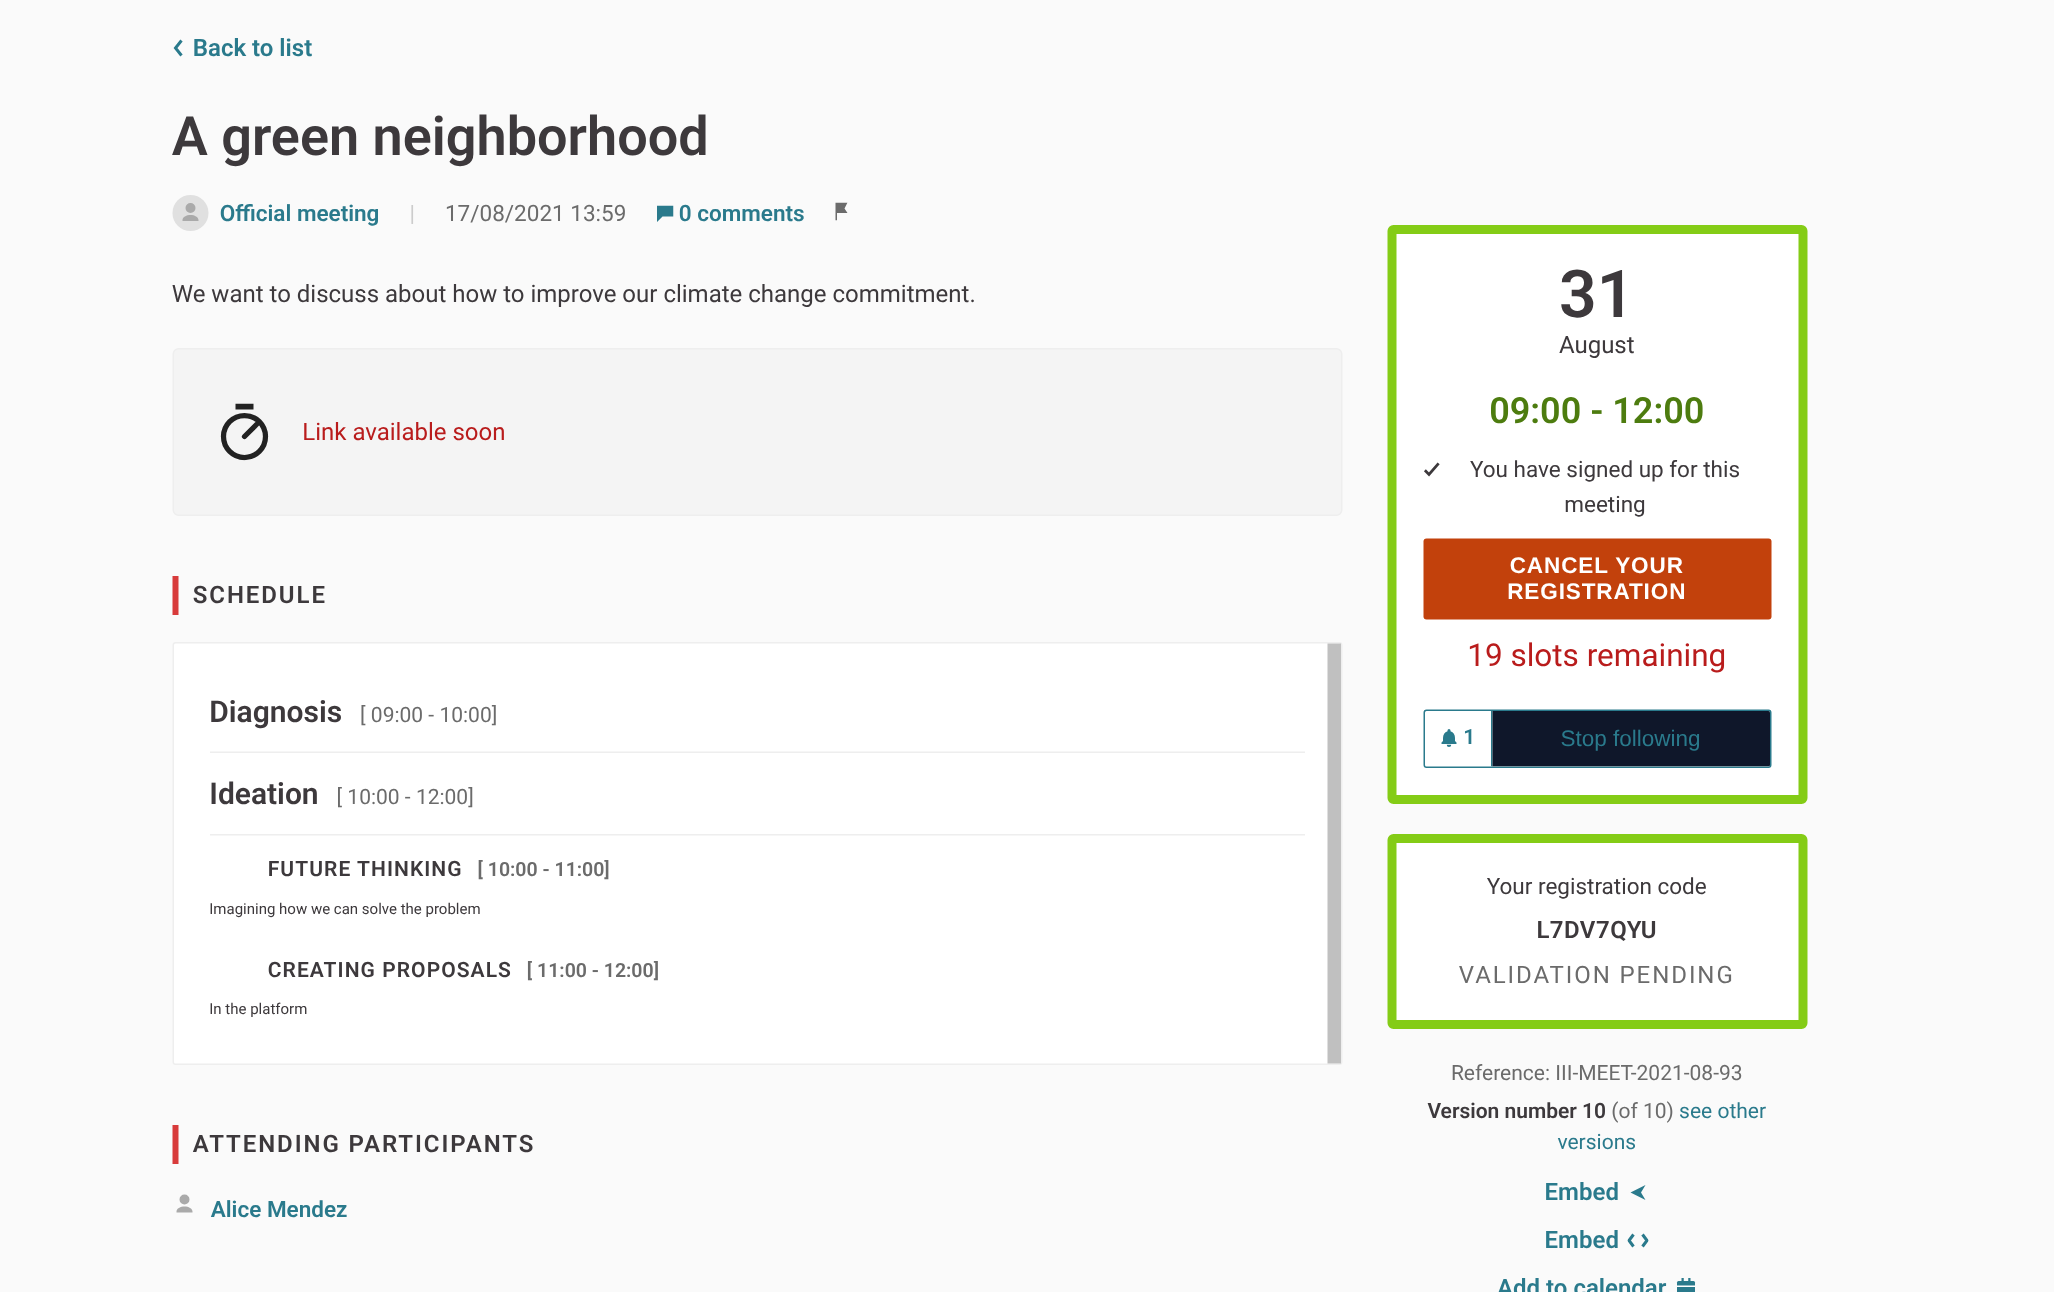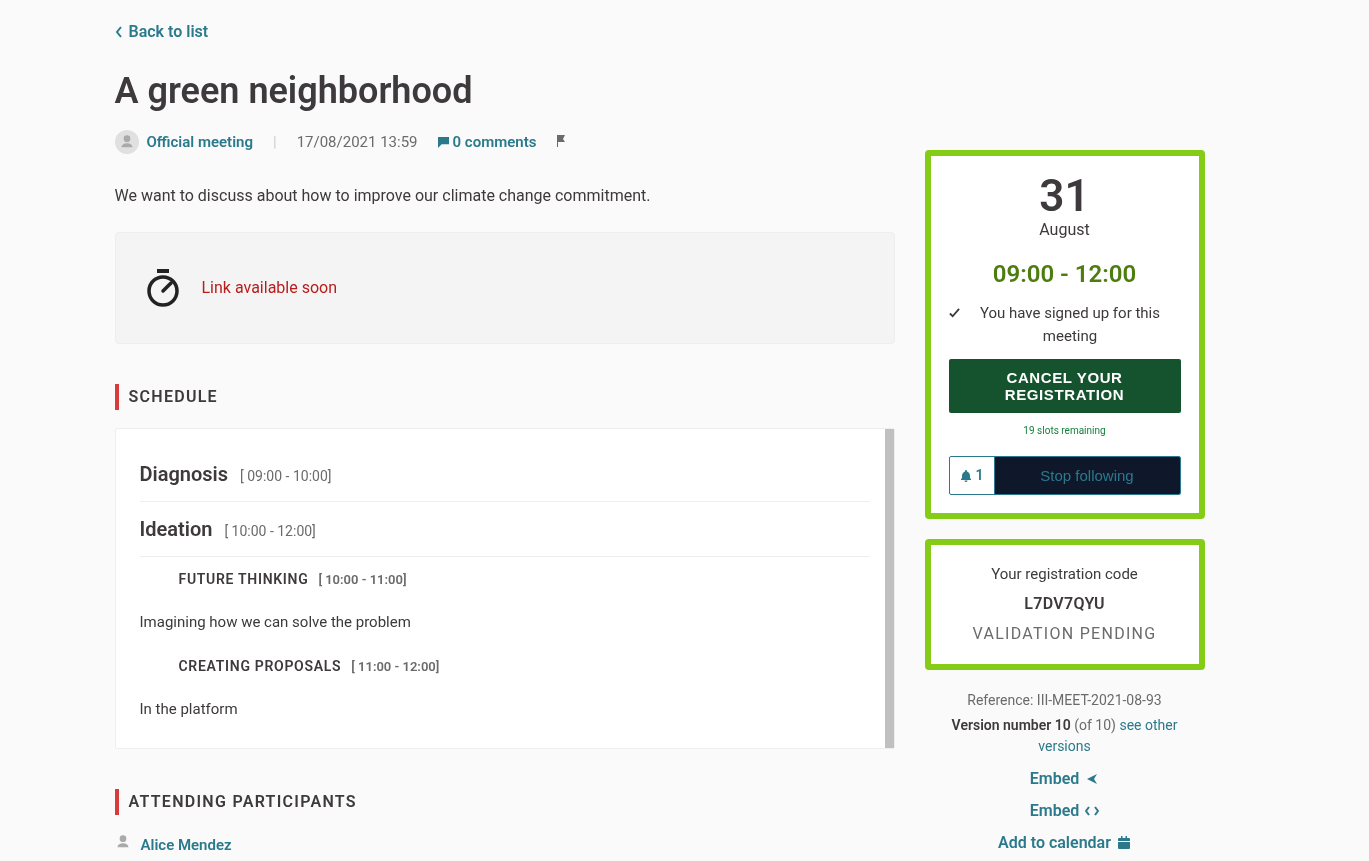--- a/index.html
+++ b/index.html
@@ -110,21 +110,21 @@
     font-size:20px; font-weight:600; color:#3d393c;
     display:inline-block; margin-right:8px;
   }
   .sched-time { color:#6b6b6b; font-size:14px; }
   .sched-sub-title {
     font-weight:600; letter-spacing:0.05em; color:#3d393c;
     display:inline-block; margin-right:6px;
     text-transform:uppercase; font-size:14px;margin-left:39px;
   }
   .sched-sub-time { color:#6b6b6b; font-size:13px; font-weight:600; }
-  .sched-desc { margin-top:20px; color:#3d393c; font-size:15px; }
+  .sched-desc { margin-top:8px; color:#3d393c; font-size:10px; }
   .sched-sub-block { padding: 10px 0; }
 
   .participant-row { display:flex; align-items:center; gap:10px; margin-top:4px; }
   .participant-name { color:#2a7a8c; font-weight:600; font-size:15px; }
 
   
   .sidebar-col { padding-top: 130px; }
   .card {
     border:6px solid #84cc16;
     border-radius:4px;
@@ -133,29 +133,29 @@
     margin-bottom: 20px;
     text-align:center;
   }
   .date-big { font-size:44px; font-weight:600; color:#3d393c; line-height:1; }
   .date-month { color:#3d393c; margin-bottom:14px; }
   .date-time { font-size:24px; font-weight:600; color:#4d7c0f; margin-bottom:10px; }
   .signed-row { color:#3d393c; font-size:15px; margin-bottom:12px; display:flex; gap:0; align-items:flex-start; justify-content:center; }
   .signed-row svg { width:11px; height:11px; margin-top:6px; fill:#3d393c; flex-shrink:0; }
   .btn-cancel {
     display:block; width:100%;
-    background:#14532d; color:#fff;
+    background:#c2410c; color:#fff;
     text-align:center; padding:10px 12px;
     font-weight:600; letter-spacing:0.04em;
     border:none; cursor:pointer;
     border-radius:2px;
     font-size:15px;
     margin-bottom:10px;
   }
-  .slots-text { color:#15803d; font-size:10px; margin-bottom:18px; }
+  .slots-text { color:#b91c1c; font-size:21px; margin-bottom:18px; }
   .follow-group {
     display:flex; border:1px solid #2a7a8c; border-radius:2px; overflow:hidden;
   }
   .follow-count {
     display:flex; align-items:center; gap:4px;
     padding:8px 10px; color:#2a7a8c; font-weight:600;
     border-right:1px solid #2a7a8c;
     font-size:14px;
   }
   .follow-count svg { width:12px; height:12px; fill:#2a7a8c; }

